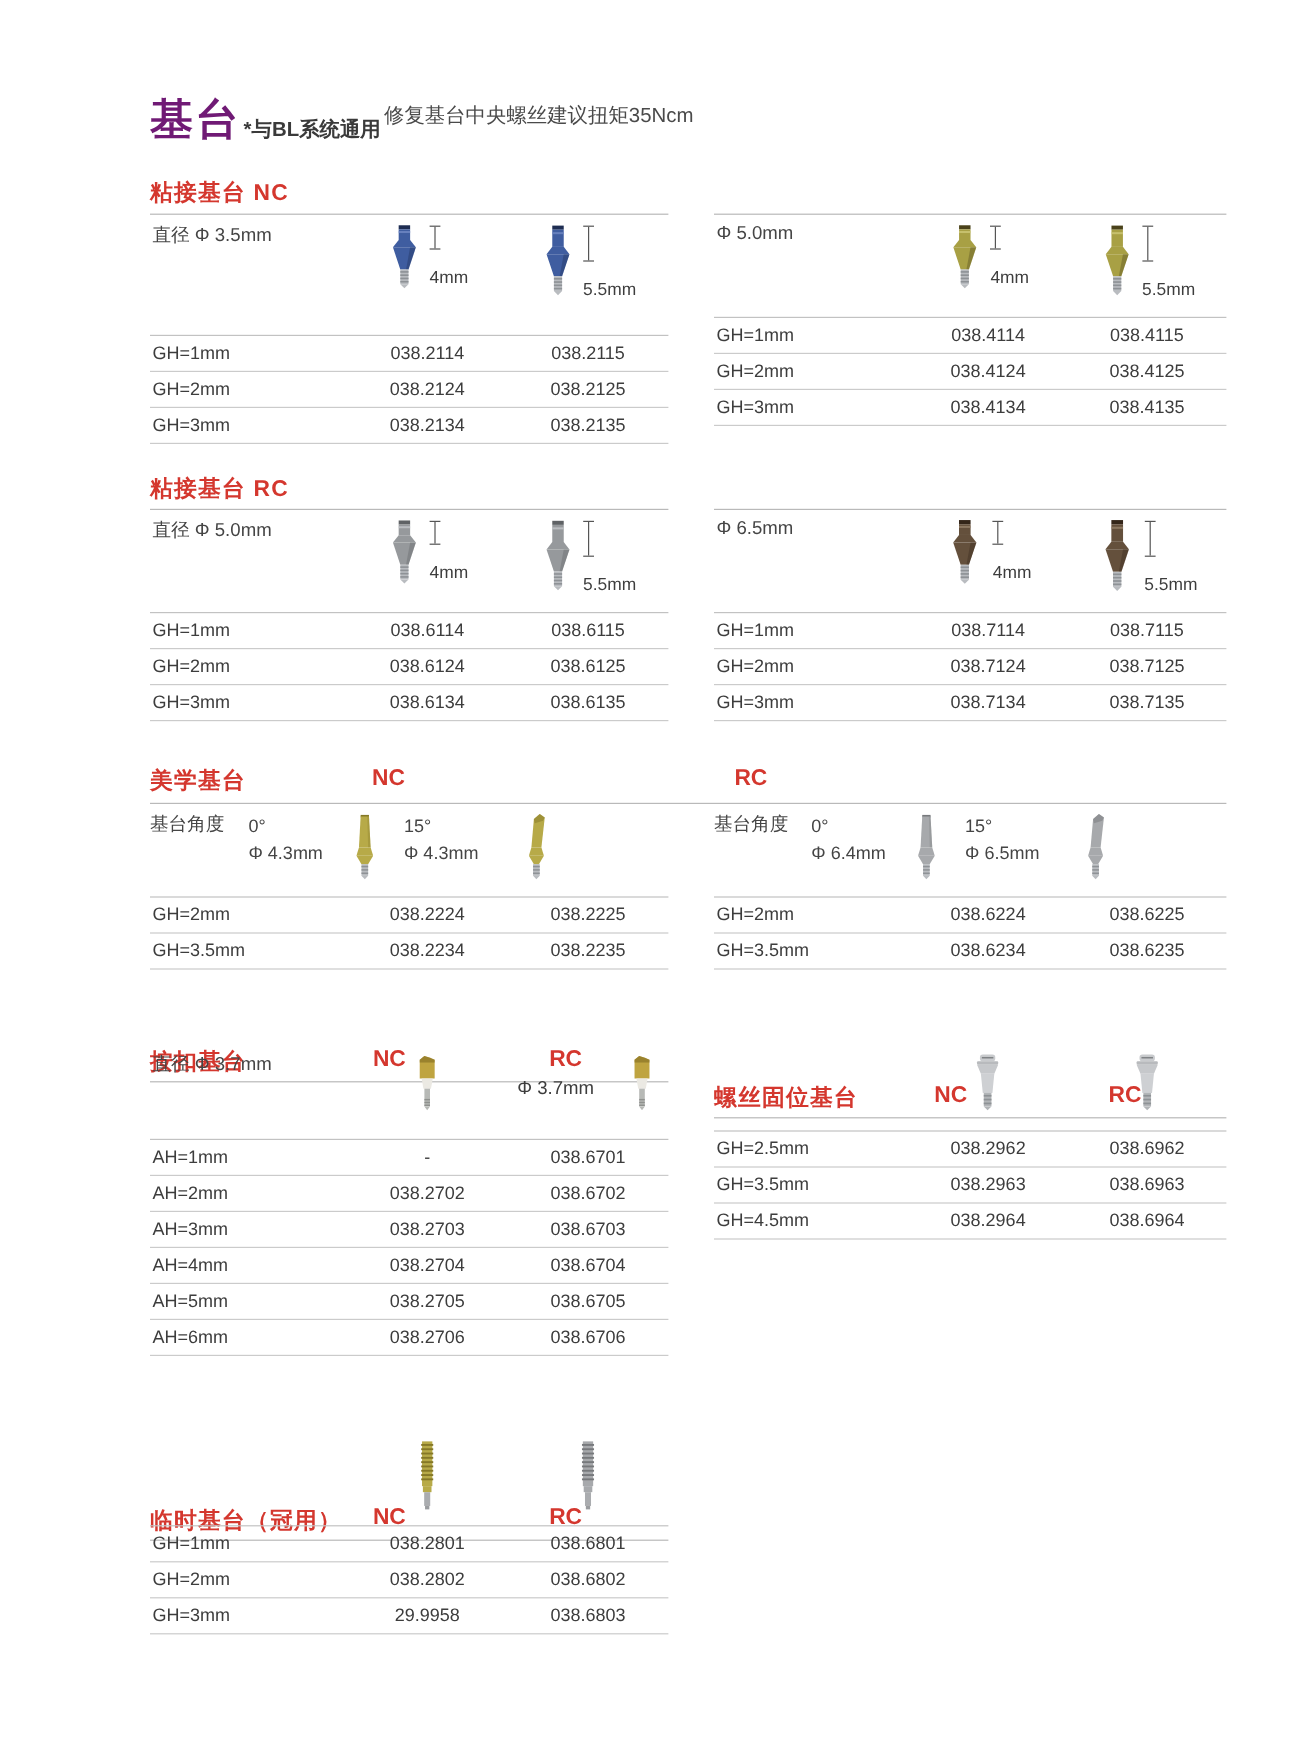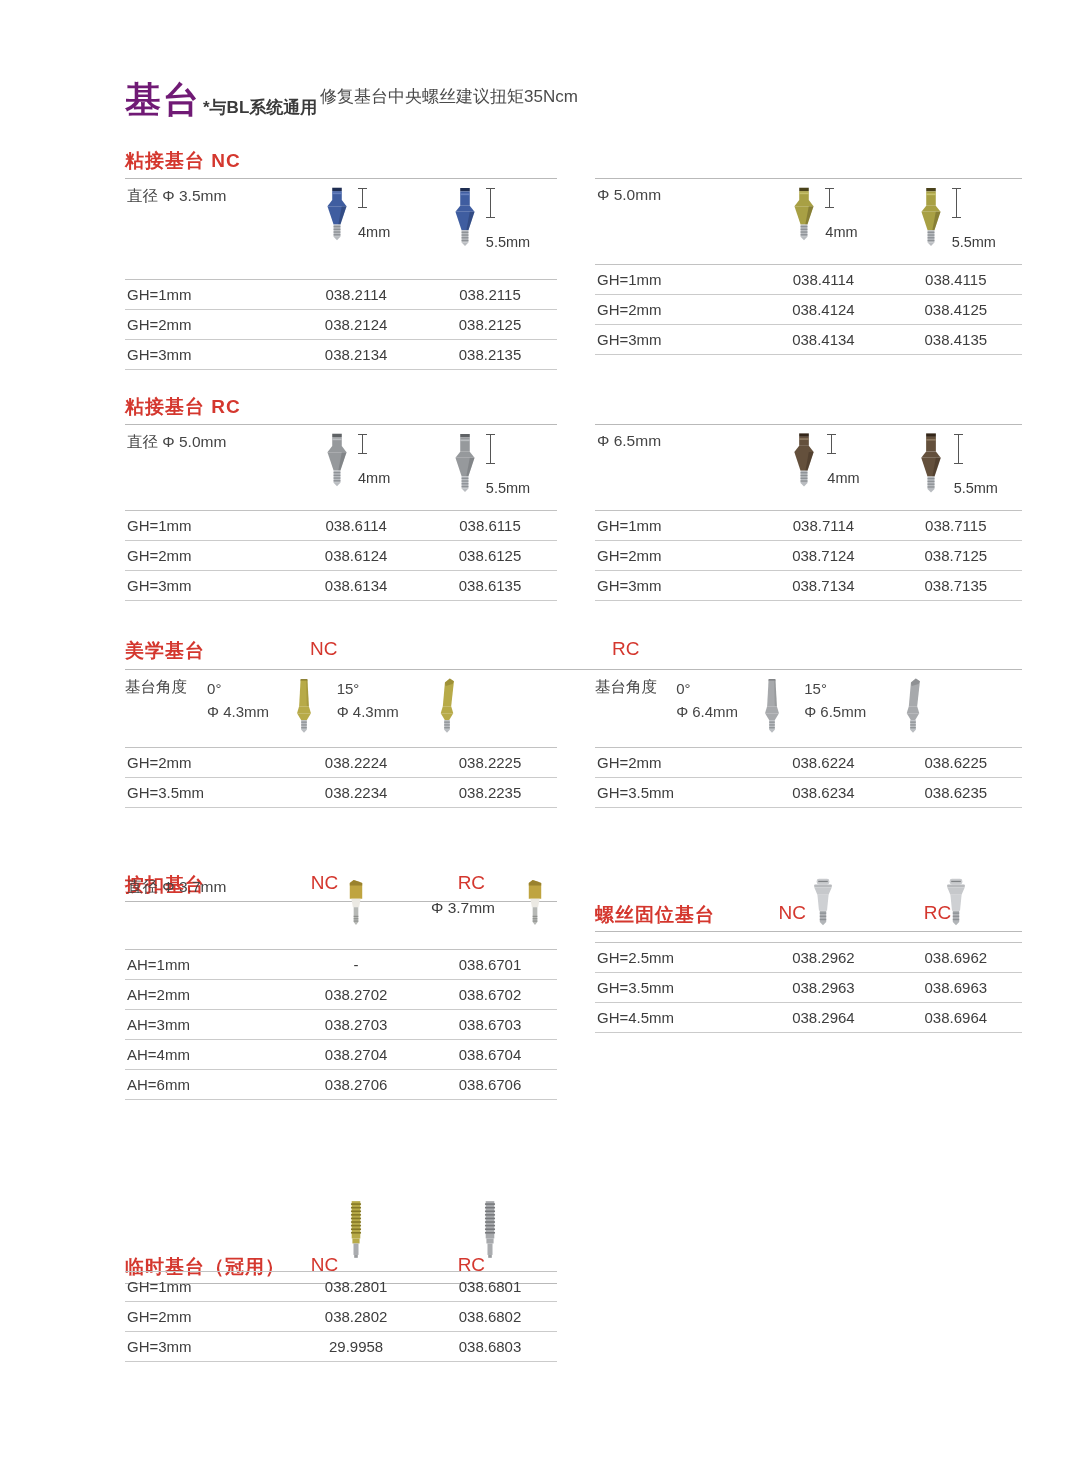--- a/index.html
+++ b/index.html
@@ -7,21 +7,21 @@
   .page{position:absolute;inset:0;background:#ffffff;overflow:hidden;}
   .abs{position:absolute;}
 
   
   .title{font-size:36px;font-weight:bold;color:#701a75;margin:0;letter-spacing:2px;}
   .note{font-size:17px;font-weight:bold;color:#3a3a3a;}
   .torque p{margin:0 0 7px 0;font-size:17px;color:#4a4a4a;line-height:1.25;}
 
   
   .h2{font-size:19px;font-weight:bold;color:#d4372e;margin:0;letter-spacing:1px;}
-  .nclabel,.rclabel{font-size:19px;font-weight:normal;color:#d4372e;position:absolute;top:0;}
+  .nclabel,.rclabel{font-size:19px;font-weight:bold;color:#d4372e;position:absolute;top:0;}
 
   
   .tbl{box-sizing:border-box;}
   .topline{border-top:1px solid #b9b9b9;}
   .imgrow{display:flex;align-items:flex-start;border-bottom:1px solid #c2c2c2;box-sizing:border-box;padding-top:7px;}
   .speccell{flex:0 0 38%;display:flex;align-items:center;font-size:15.5px;color:#454545;box-sizing:border-box;padding-left:2px;}
   .imgcell{flex:0 0 31%;display:flex;justify-content:center;align-items:flex-start;gap:6px;}
   .rows{width:100%;}
   .trow{display:flex;align-items:center;height:29px;border-bottom:1px solid #cbcbcb;font-size:15px;}
   .tlabel{flex:0 0 38%;padding-left:2px;box-sizing:border-box;color:#3d3d3d;}
@@ -441,20 +441,25 @@
           <span class="tlabel">AH=3mm</span>
           <span class="tval">038.2703</span>
           <span class="tval">038.6703</span>
         </div>
         <div class="trow">
           <span class="tlabel">AH=4mm</span>
           <span class="tval">038.2704</span>
           <span class="tval">038.6704</span>
         </div>
         <div class="trow">
+          <span class="tlabel">AH=5mm</span>
+          <span class="tval">038.2705</span>
+          <span class="tval">038.6705</span>
+        </div>
+        <div class="trow">
           <span class="tlabel">AH=6mm</span>
           <span class="tval">038.2706</span>
           <span class="tval">038.6706</span>
         </div>
       </div>
   </div>
 
   <div class="abs colhead" style="left:595px;top:840px;width:427px;height:30px;">
     <span class="h2">螺丝固位基台</span>
     <span class="nclabel nc2">NC</span>

